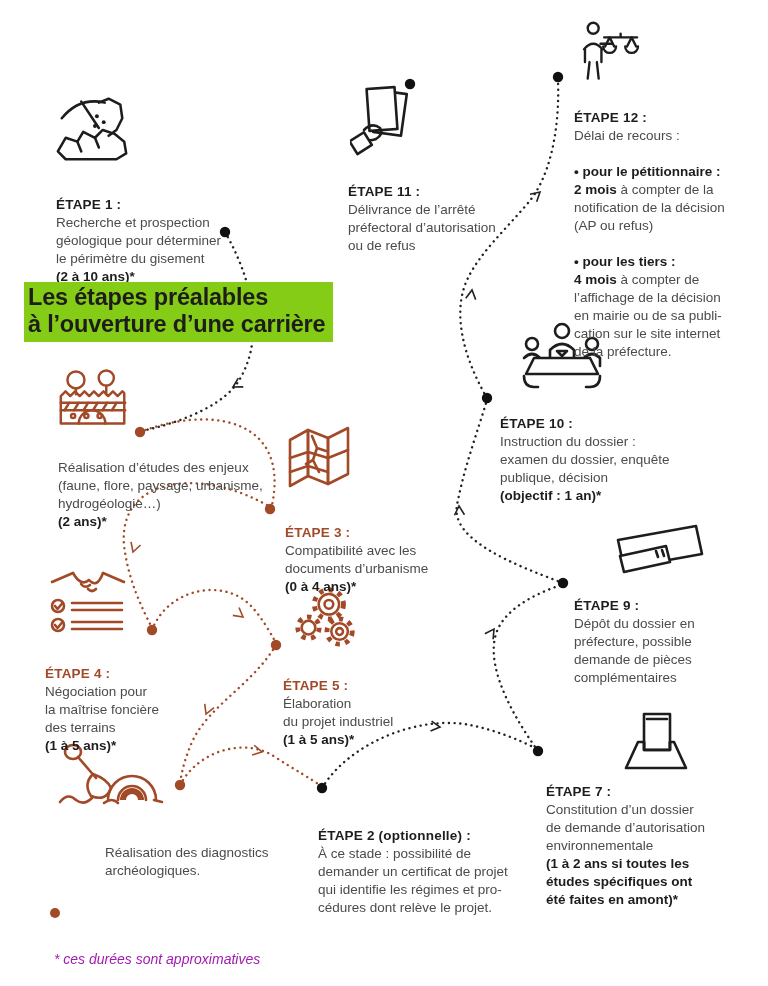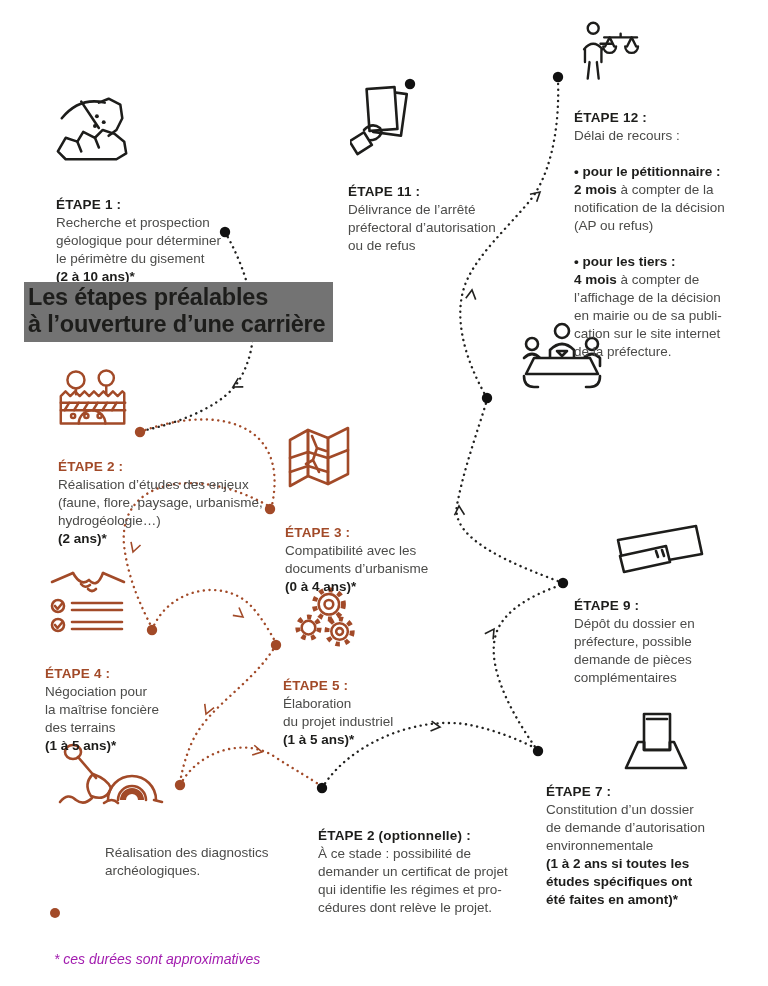--- a/index.html
+++ b/index.html
@@ -23,21 +23,21 @@
   .fillw { fill:#fff; }
   .dk { fill:var(--accent); stroke:none; }
   .gear-ring { fill:none; stroke:var(--accent); stroke-width:5; stroke-dasharray:4.5 5.5; }
 
   .step { position:absolute; z-index:1;margin-top:25px; }
   .step h3 { margin:0 0 2px 0; font-size:13.5px; font-weight:700; color:var(--ink); white-space:nowrap; letter-spacing:.2px; }
   .step.orange h3 { color:var(--accent); }
   .step p { margin:0; font-size:13.5px; line-height:18px; color:var(--muted); }
   .step p strong { color:var(--ink); font-weight:700; }
 
-  .page-title { position:absolute; left:24px; top:282px; z-index:2; margin:0; background:#737373;
+  .page-title { position:absolute; left:24px; top:282px; z-index:2; margin:0; background:#84cc16;
                 font-size:23.5px; line-height:27px; font-weight:700; letter-spacing:-.2px;
                 color:var(--ink); padding:2px 8px 4px 4px; }
   .legend-text { position:absolute; left:70px; top:904px; z-index:1; font-size:13.5px; line-height:18px;
                  font-weight:700; color:var(--accent); }
   .footnote { position:absolute; left:54px; top:951px; z-index:1; font-size:14px; font-style:italic; color:#a21caf; }
 </style>
 </head>
 <body>
 
 <div class="canvas">
@@ -230,21 +230,20 @@
   </div>
 
   <h1 class="page-title">Les étapes préalables<br>à l’ouverture d’une carrière</h1>
 
   <div class="step black" style="left:56px;top:172px;width:225px">
     <h3>ÉTAPE 1 :</h3>
     <p>Recherche et prospection<br>géologique pour déterminer<br>le périmètre du gisement<br><strong>(2 à 10 ans)*</strong></p>
   </div>
 
   <div class="step orange" style="left:58px;top:434px;width:235px">
-    <h3>ÉTAPE 2 :</h3>
     <p>Réalisation d’études des enjeux<br>(faune, flore, paysage, urbanisme,<br>hydrogéologie…)<br><strong>(2 ans)*</strong></p>
   </div>
 
   <div class="step orange" style="left:285px;top:500px;width:195px">
     <h3>ÉTAPE 3 :</h3>
     <p>Compatibilité avec les<br>documents d’urbanisme<br><strong>(0 à 4 ans)*</strong></p>
   </div>
 
   <div class="step orange" style="left:45px;top:641px;width:175px">
     <h3>ÉTAPE 4 :</h3>
@@ -268,20 +267,24 @@
   <div class="step black" style="left:546px;top:759px;width:215px">
     <h3>ÉTAPE 7 :</h3>
     <p>Constitution d’un dossier<br>de demande d’autorisation<br>environnementale<br><strong>(1 à 2 ans si toutes les</strong><br><strong>études spécifiques ont</strong><br><strong>été faites en amont)*</strong></p>
   </div>
 
   <div class="step black" style="left:574px;top:573px;width:180px">
     <h3>ÉTAPE 9 :</h3>
     <p>Dépôt du dossier en<br>préfecture, possible<br>demande de pièces<br>complémentaires</p>
   </div>
 
+  <div class="step black" style="left:500px;top:391px;width:240px">
+    <h3>ÉTAPE 10 :</h3>
+    <p>Instruction du dossier :<br>examen du dossier, enquête<br>publique, décision<br><strong>(objectif : 1 an)*</strong></p>
+  </div>
 
   <div class="step black" style="left:348px;top:159px;width:215px">
     <h3>ÉTAPE 11 :</h3>
     <p>Délivrance de l’arrêté<br>préfectoral d’autorisation<br>ou de refus</p>
   </div>
 
   <div class="step black" style="left:574px;top:85px;width:185px">
     <h3>ÉTAPE 12 :</h3>
     <p>Délai de recours :<br><br><strong>• pour le pétitionnaire :</strong><br><strong>2 mois</strong> à compter de la<br>notification de la décision<br>(AP ou refus)<br><br><strong>• pour les tiers :</strong><br><strong>4 mois</strong> à compter de<br>l’affichage de la décision<br>en mairie ou de sa publi-<br>cation sur le site internet<br>de la préfecture.</p>
   </div>

